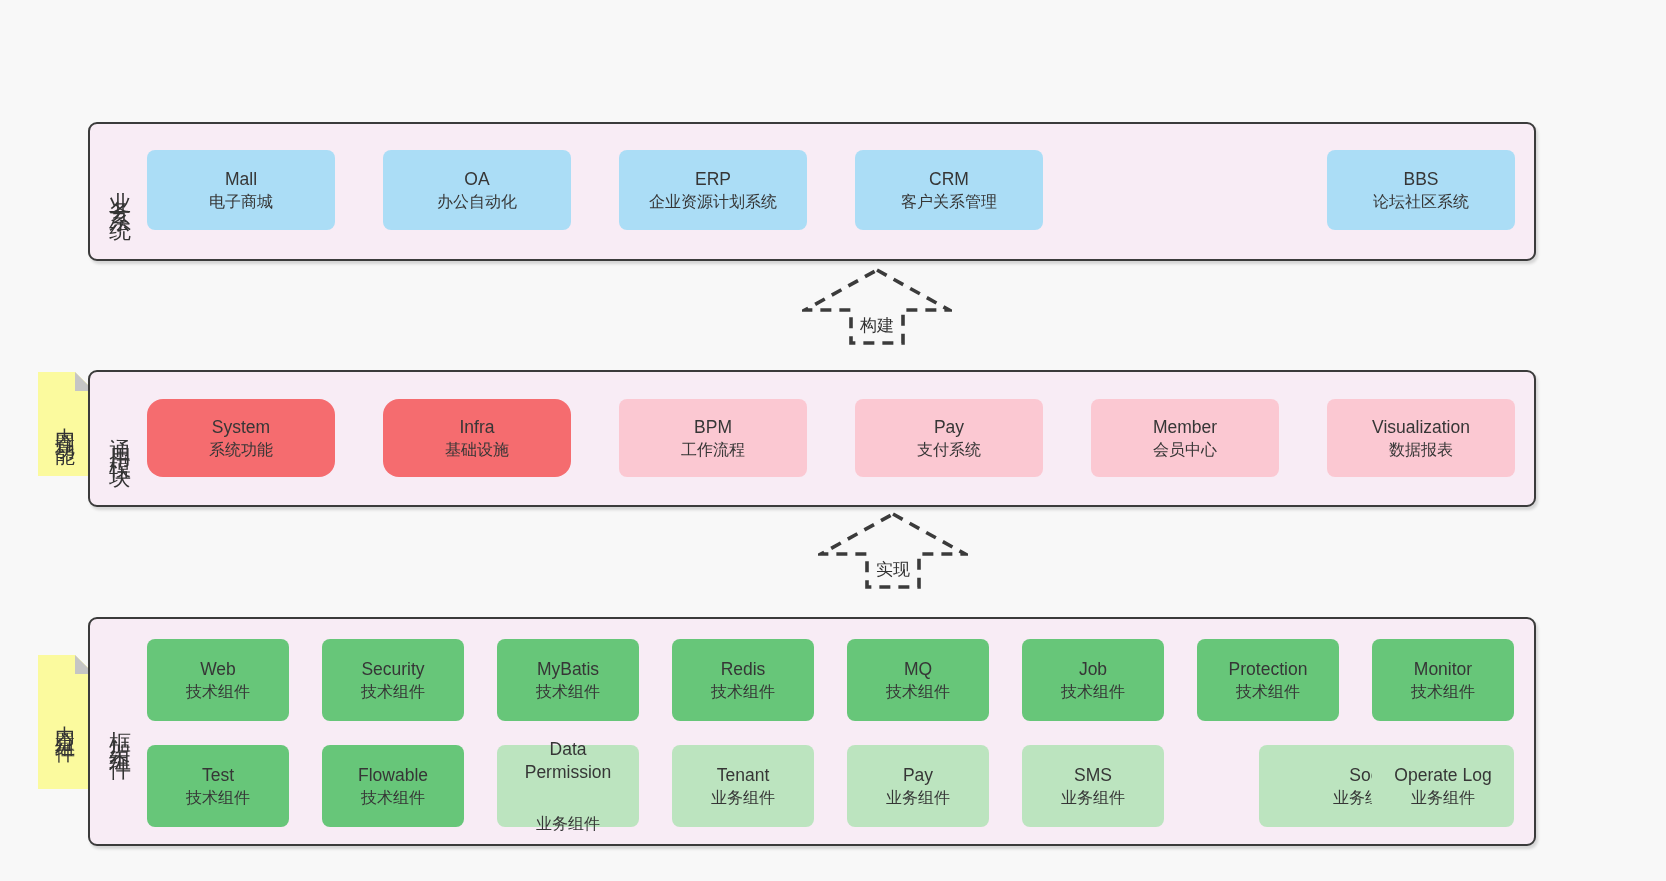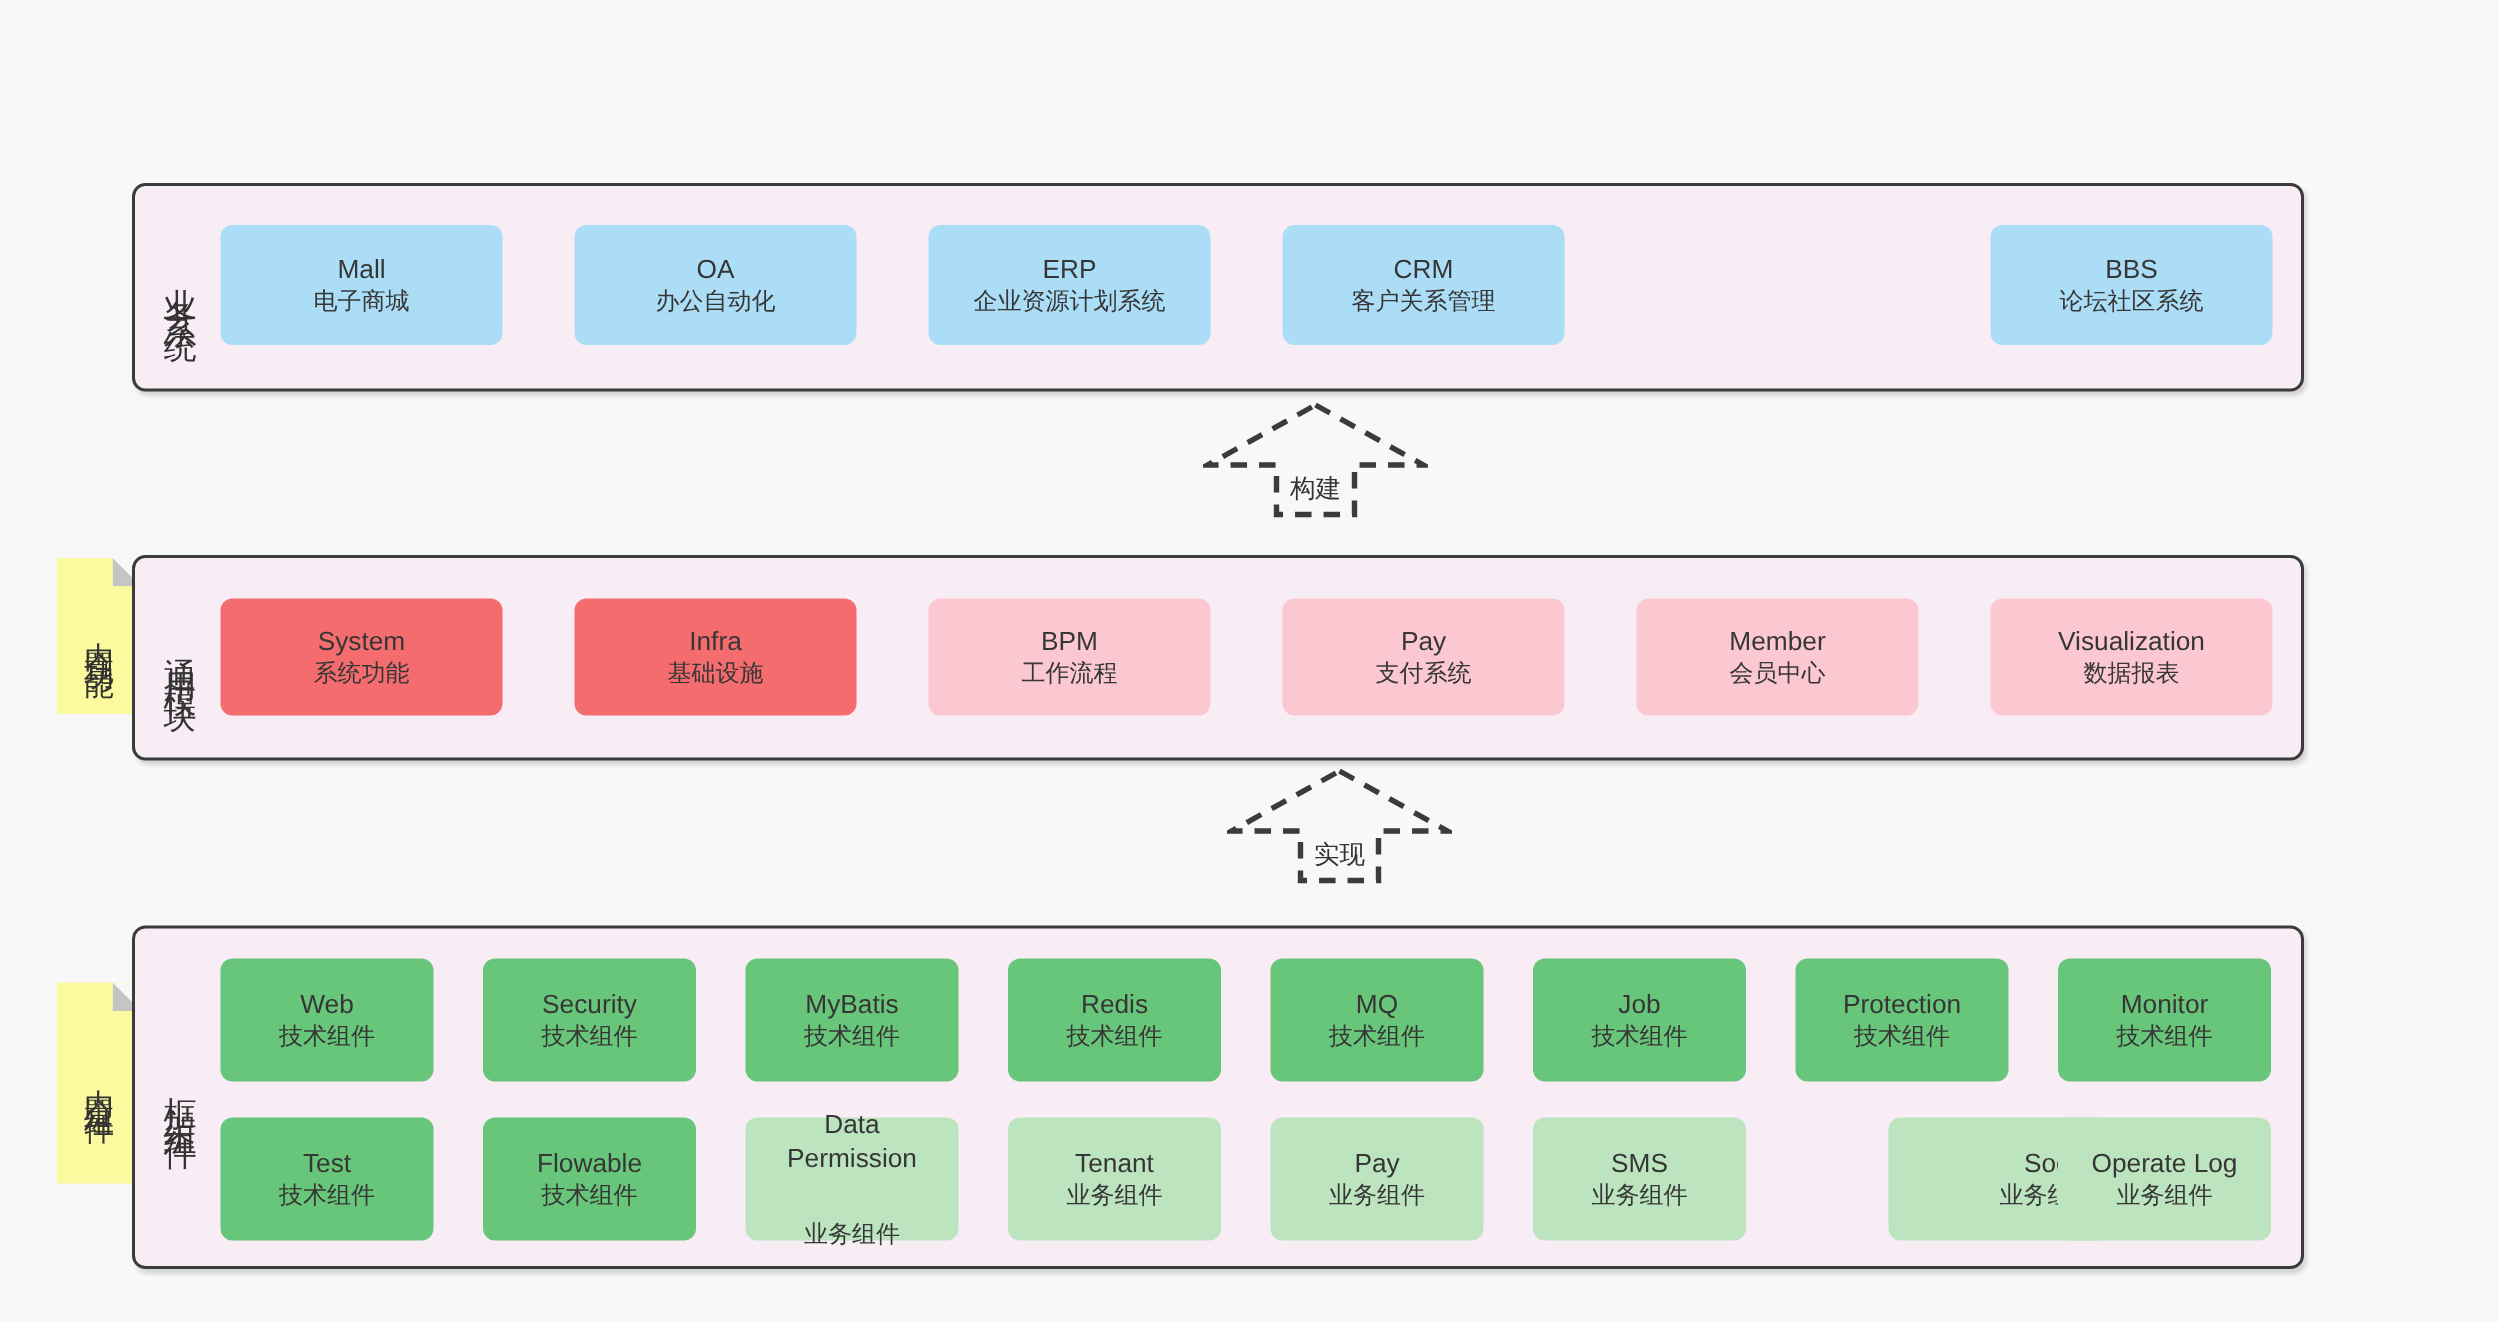--- a/index.html
+++ b/index.html
@@ -19,21 +19,21 @@
     font-size:22px;letter-spacing:9px;color:#333;white-space:nowrap;
   }
   .box{
     position:absolute;border-radius:8px;
     display:flex;flex-direction:column;align-items:center;justify-content:center;
     text-align:center;line-height:1.34;padding:2px 8px;box-sizing:border-box;
   }
   .box .t{font-size:17.5px;}
   .box .s{font-size:16px;}
   .v-blue{background:var(--blue,#abddf6);}
-  .v-red{background:var(--red,#f56c6f);}
+  .v-red{background:var(--red,#f56c6f);border-radius:16px;}
   .v-pink{background:var(--pink,#fbc8d2);}
   .v-green{background:var(--green,#67c679);}
   .v-lightgreen{background:var(--lightgreen,#bce4bf);}
   .note{position:absolute;background:var(--yellow,#fbfa9e);}
   .note .cut{
     position:absolute;top:0;right:0;width:19px;height:19px;
     background:var(--page-bg,#f8f8f8);
     clip-path:polygon(1% 0,100% 0,100% 99%);
   }
   .note .fold{

